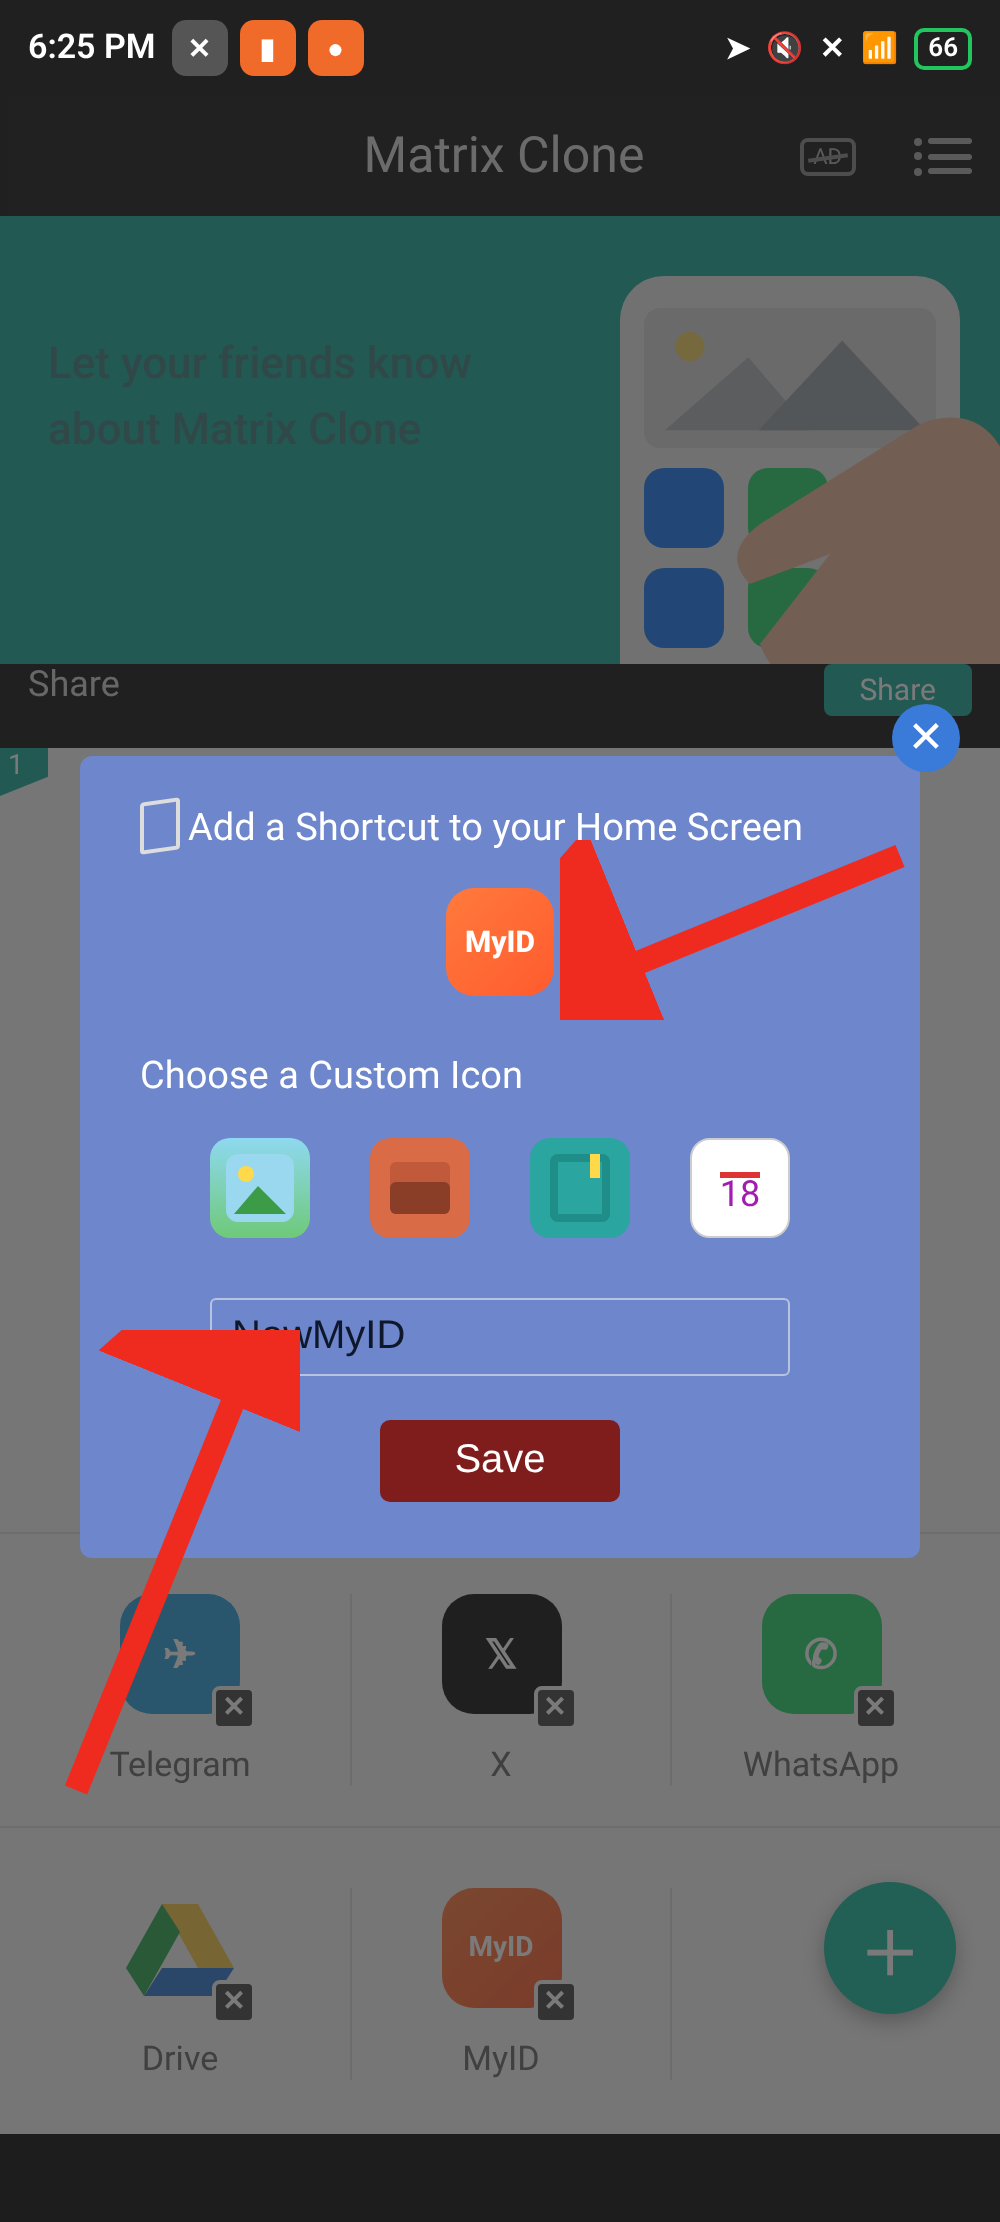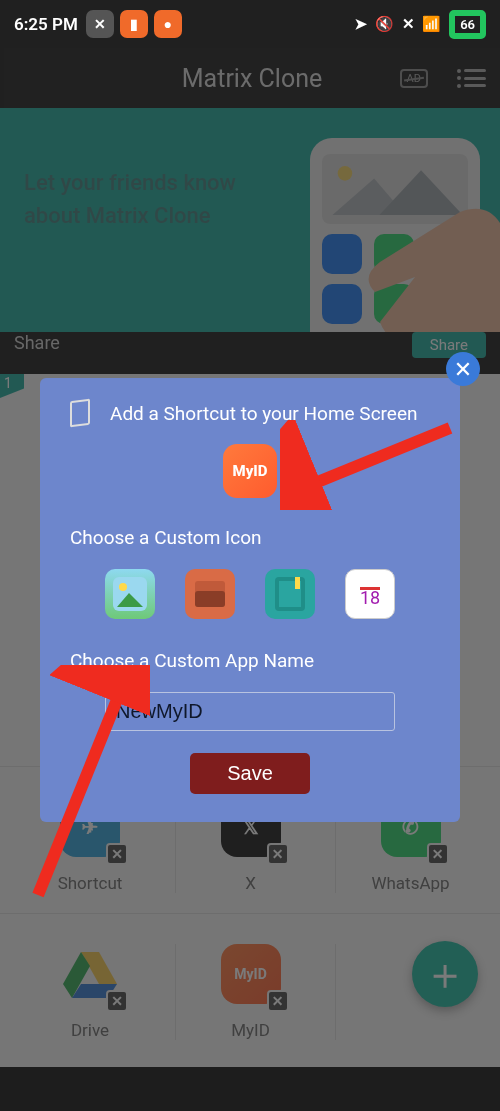--- a/index.html
+++ b/index.html
@@ -6,21 +6,21 @@
   html, body { width: 500px; height: 1111px; font-family: -apple-system, Roboto, Arial, sans-serif; background:#000; overflow:hidden; }
   .screen { position:relative; width:500px; height:1111px; background:#141414; }
 
   
   .status-bar { position:absolute; top:0; left:0; right:0; height:48px; display:flex; align-items:center; justify-content:space-between; padding:0 14px; color:#fff; font-size:17px; font-weight:600; z-index:100; }
   .status-left { display:flex; align-items:center; gap:8px; }
   .status-icons { display:flex; gap:6px; }
   .status-chip { width:28px; height:28px; border-radius:7px; display:flex; align-items:center; justify-content:center; font-size:14px; color:#fff; }
   .chip-a { background:#555; } .chip-b { background:#f06a2a; } .chip-c { background:#f06a2a; }
   .status-right { display:flex; align-items:center; gap:8px; font-size:15px; }
-  .batt { border:6px solid #22c55e; border-radius:5px; padding:1px 5px; font-size:13px; }
+  .batt { border:2px solid #22c55e; border-radius:5px; padding:1px 5px; font-size:13px; }
 
   
   .app-header { position:absolute; top:48px; left:4px; right:0; height:60px; display:flex; align-items:center; justify-content:center; color:#d8d8d8; font-size:25px; background:#161616; }
   .header-right { position:absolute; right:14px; display:flex; gap:36px; align-items:center; color:#aaa; }
   .ad-icon { border:2px solid #888; border-radius:4px; padding:1px 5px; font-size:11px; position:relative; }
   .ad-icon::after { content:""; position:absolute; left:2px; right:2px; top:50%; border-top:2px solid #888; transform:rotate(-8deg);}
   .list-icon { width:22px; height:18px; display:flex; flex-direction:column; justify-content:space-between; }
   .list-icon span { display:block; height:3px; background:#aaa; border-radius:2px; position:relative;}
   .list-icon span::before{content:"";position:absolute;left:-7px;width:4px;height:4px;background:#aaa;border-radius:50%;top:-0.5px;}
 
@@ -55,21 +55,21 @@
   .navbar { position:absolute; bottom:0; left:0; right:0; height:44px; background:#0d0d0d; }
 
   
   .scrim { position:absolute; inset:0; background:rgba(40,40,40,.62); z-index:5; }
 
   
   .close-x { position:absolute; top:352px; right:20px; width:34px; height:34px; border-radius:50%; background:#3a7ad9; color:#fff; display:flex; align-items:center; justify-content:center; font-size:22px; z-index:40; }
 
   
   .dialog { position:absolute; top:378px; left:40px; width:420px; background:#6d86cc; border-radius:6px; padding:22px 30px 28px 30px; z-index:30; color:#fff; }
-  .dlg-title-row { display:flex; align-items:center; gap:20px; font-size:19px; margin-bottom:18px; }
+  .dlg-title-row { display:flex; align-items:center; gap:4px; font-size:19px; margin-bottom:18px; }
   .flag-icon{width:20px;height:26px;border:2px solid #ddd;border-radius:2px;transform:skewY(-8deg);}
   .myid-big { width:54px; height:54px; border-radius:14px; background:linear-gradient(135deg,#ff7a3c,#ff5b2e); margin:0 auto 28px auto; display:flex; align-items:center; justify-content:center; font-weight:800; font-size:15px; color:#fff; }
   .section-lbl { font-size:19px; margin-bottom:20px; }
   .icon-row { display:flex; gap:30px; justify-content:center; margin-bottom:30px; }
   .icon-opt { width:50px; height:50px; border-radius:10px; display:flex; align-items:center; justify-content:center; font-size:22px; }
   .opt1{background:linear-gradient(#8ed9f0,#6ec978);} .opt2{background:#d96b46;} .opt3{background:#2aa5a0;} .opt4{background:#fff;color:#d33;border:1px solid #ccc;}
   .name-input { width:290px; margin:0 auto 22px auto; display:block; background:transparent; border:1.5px solid #b8c3e0; color:#0f172a; font-size:20px; padding:7px 10px; border-radius:3px; }
   .save-btn { display:block; margin:0 auto; width:120px; background:#7f1d1d; color:#fff; border:none; font-size:20px; padding:9px 0; border-radius:5px; }
 
   
@@ -142,21 +142,21 @@
     <span>Share</span>
     <span class="share-btn">Share</span>
   </div>
 
   <div class="app-grid">
     <div class="ribbon r1">1</div>
     <div style="height:380px"></div>
     <div class="grid-row divider-h">
       <div class="grid-item">
         <div class="ico" style="background:#2aa1da">✈<div class="x-badge">✕</div></div>
-        <div class="lbl">Shortcut</div>
+        <div class="lbl">Telegram</div>
       </div>
       <div class="grid-item divider-v">
         <div class="ico" style="background:#111">𝕏<div class="x-badge">✕</div></div>
         <div class="lbl">X</div>
       </div>
       <div class="grid-item divider-v">
         <div class="ico" style="background:#25d366">✆<div class="x-badge">✕</div></div>
         <div class="lbl">WhatsApp</div>
       </div>
     </div>
@@ -213,21 +213,20 @@
         <svg width="30" height="34" viewBox="0 0 30 34">
             <rect width="30" height="34" rx="4" fill="#1f8e88"></rect>
             <rect x="4" y="4" width="22" height="26" fill="#2aa5a0"></rect>
             <rect x="20" y="0" width="5" height="12" fill="#ffd94a"></rect>
           </svg>
       </div>
       <div class="icon-opt opt4">
         <div style="font-size:10px;color:#d33;line-height:.8;text-align:center">▬▬<br><span style="font-size:18px;color:#a21caf">18</span></div>
       </div>
     </div>
-    <div class="section-lbl">Choose a Custom App Name</div>
     <input class="name-input" value="NewMyID" style="">
     <button class="save-btn">Save</button>
   </div>
 
   <svg class="arrow" style="top:420px; left:280px" width="180" height="90">
     <defs>
         <marker id="ah1" markerWidth="12" markerHeight="12" refX="2" refY="6" orient="auto">
           <path d="M0,0 L12,6 L0,12 Z" fill="#ef2b1f"></path>
         </marker>
       </defs>

